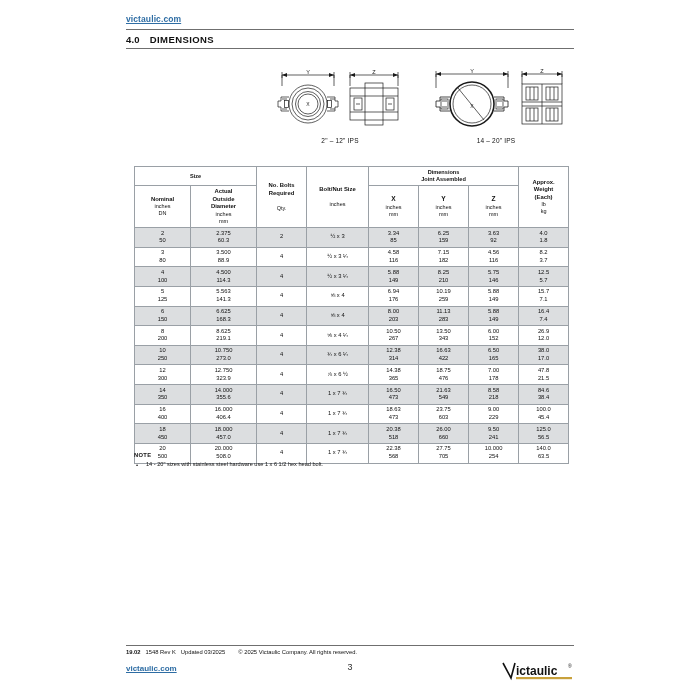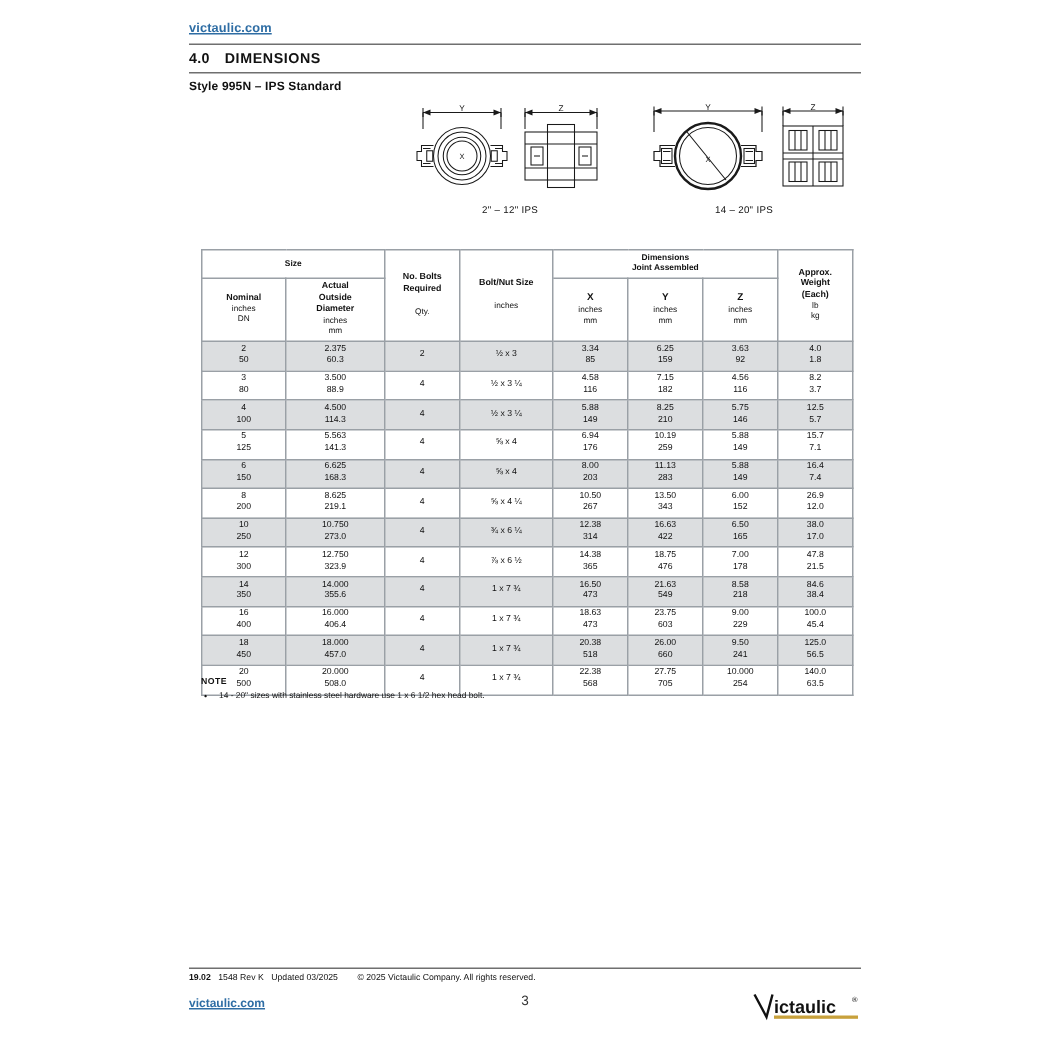--- a/index.html
+++ b/index.html
@@ -212,21 +212,20 @@
 <div class="page">
 
   <div class="header">
     <a class="site-link" href="#">victaulic.com</a>
     <div class="hdr-rule"></div>
     <div class="sec-row">
       <span class="sec-num">4.0</span>
       <span class="sec-title">DIMENSIONS</span>
     </div>
     <div class="sec-rule"></div>
-    <div class="subtitle">Style 995N – IPS Standard</div>
   </div>
 
   <div class="figures">
 
     <div class="fig fig-a">
       <svg width="140" height="66" viewBox="0 0 140 66">
         <g fill="none" stroke="#1a1a1a" stroke-width="0.7">
 
           <line x1="12" y1="9" x2="64" y2="9"></line>
           <path d="M12 6 L12 12 M64 6 L64 12" stroke-width="0.7"></path>

